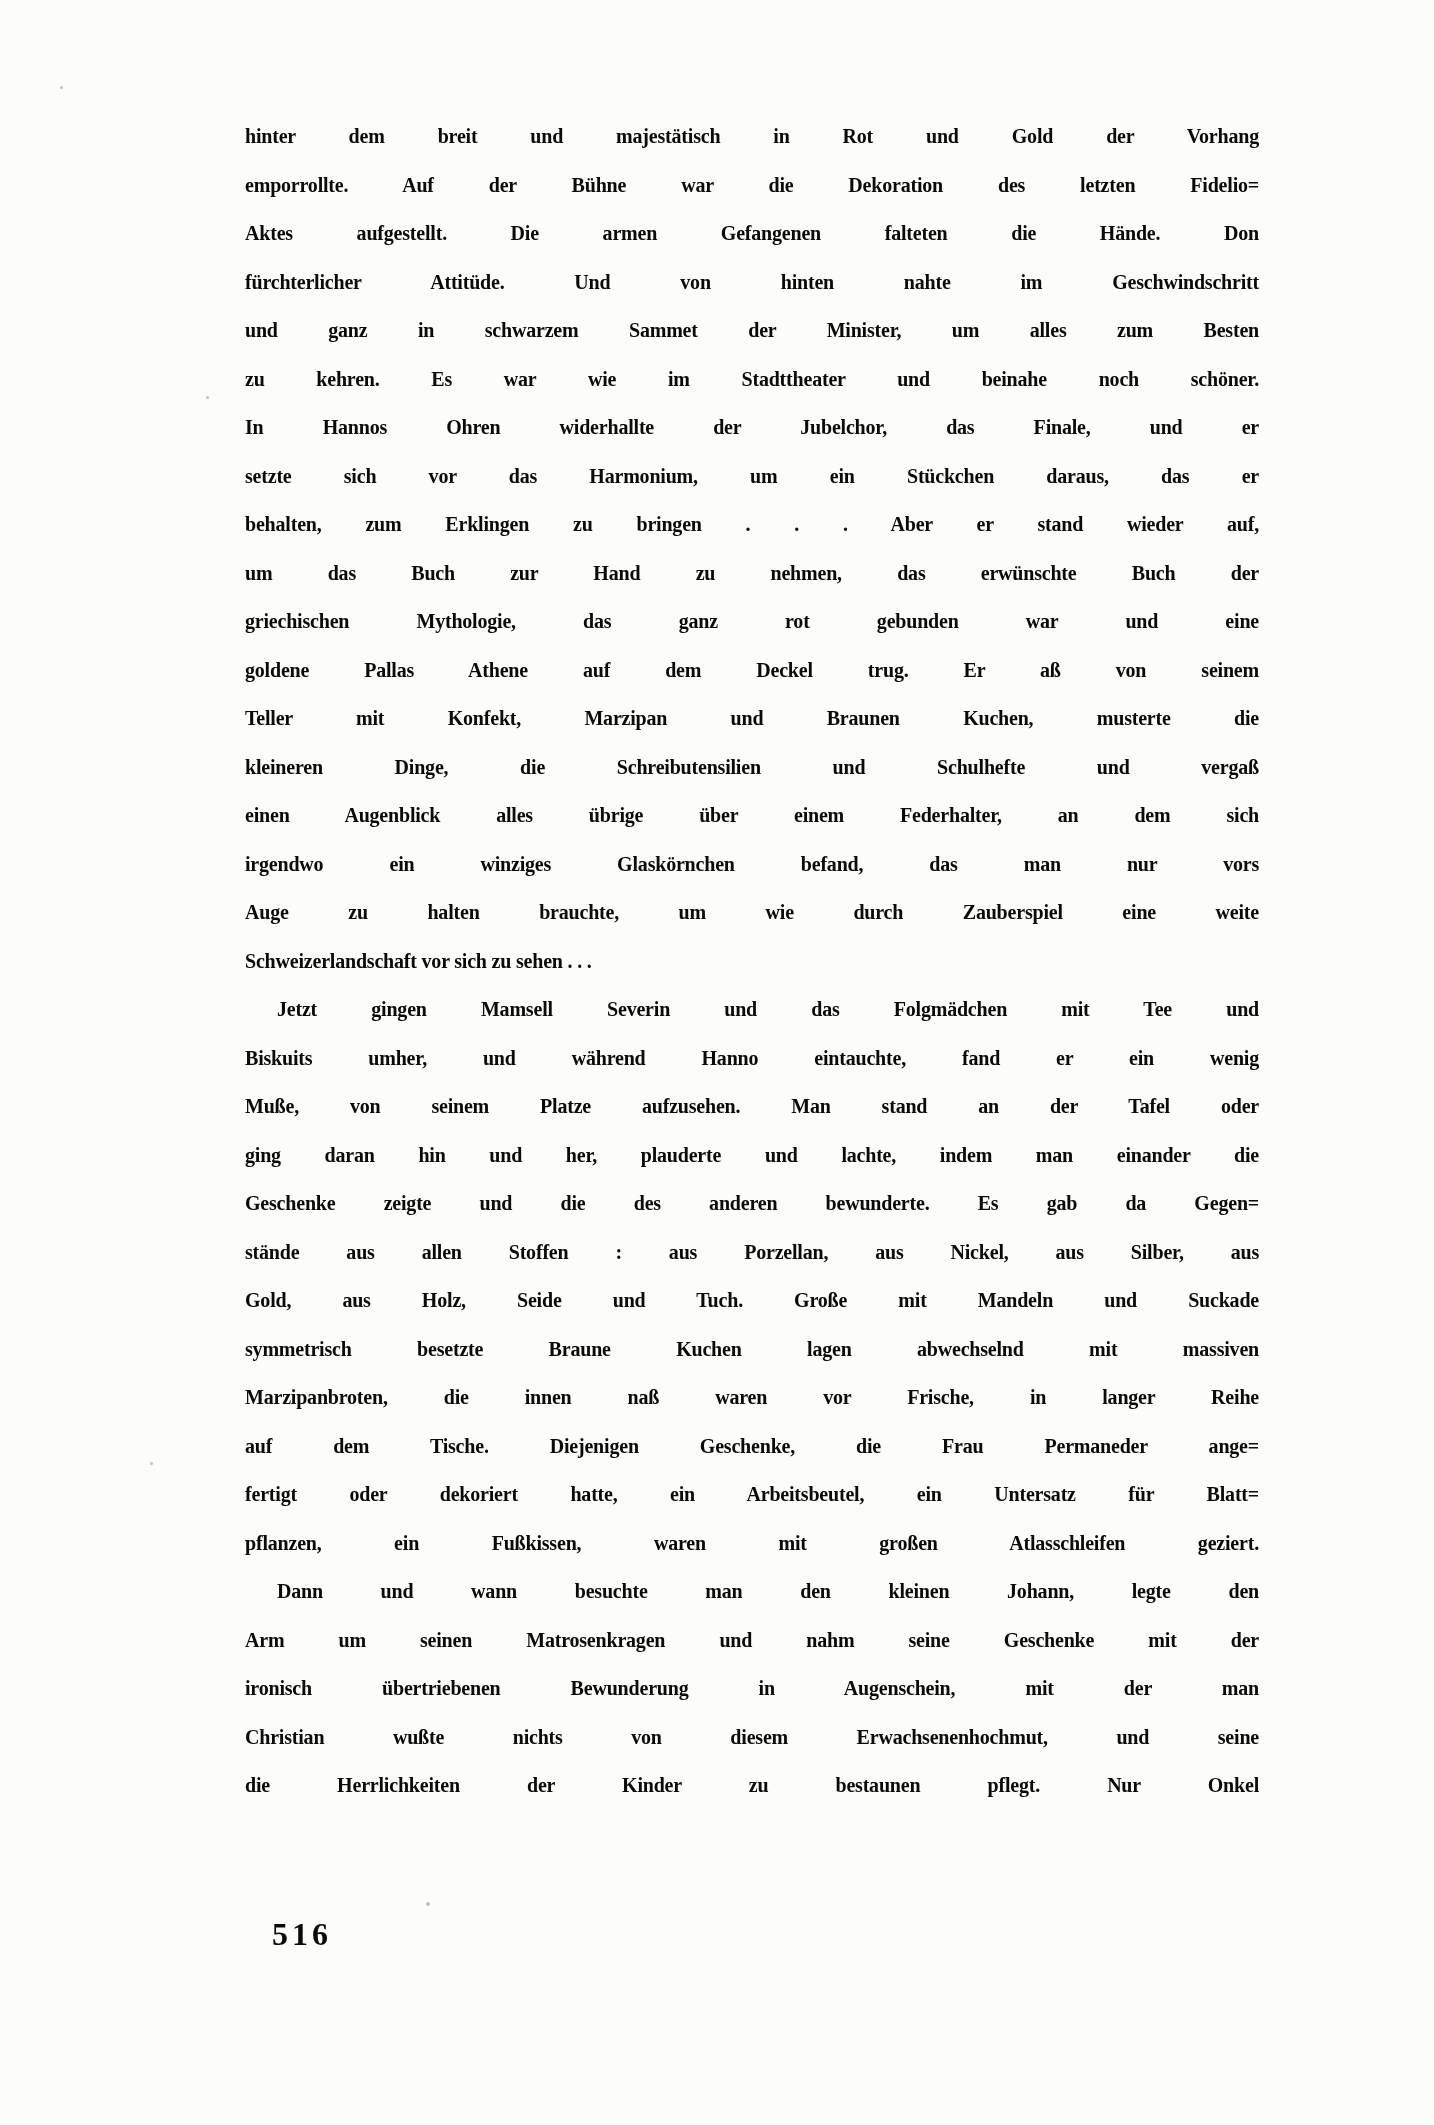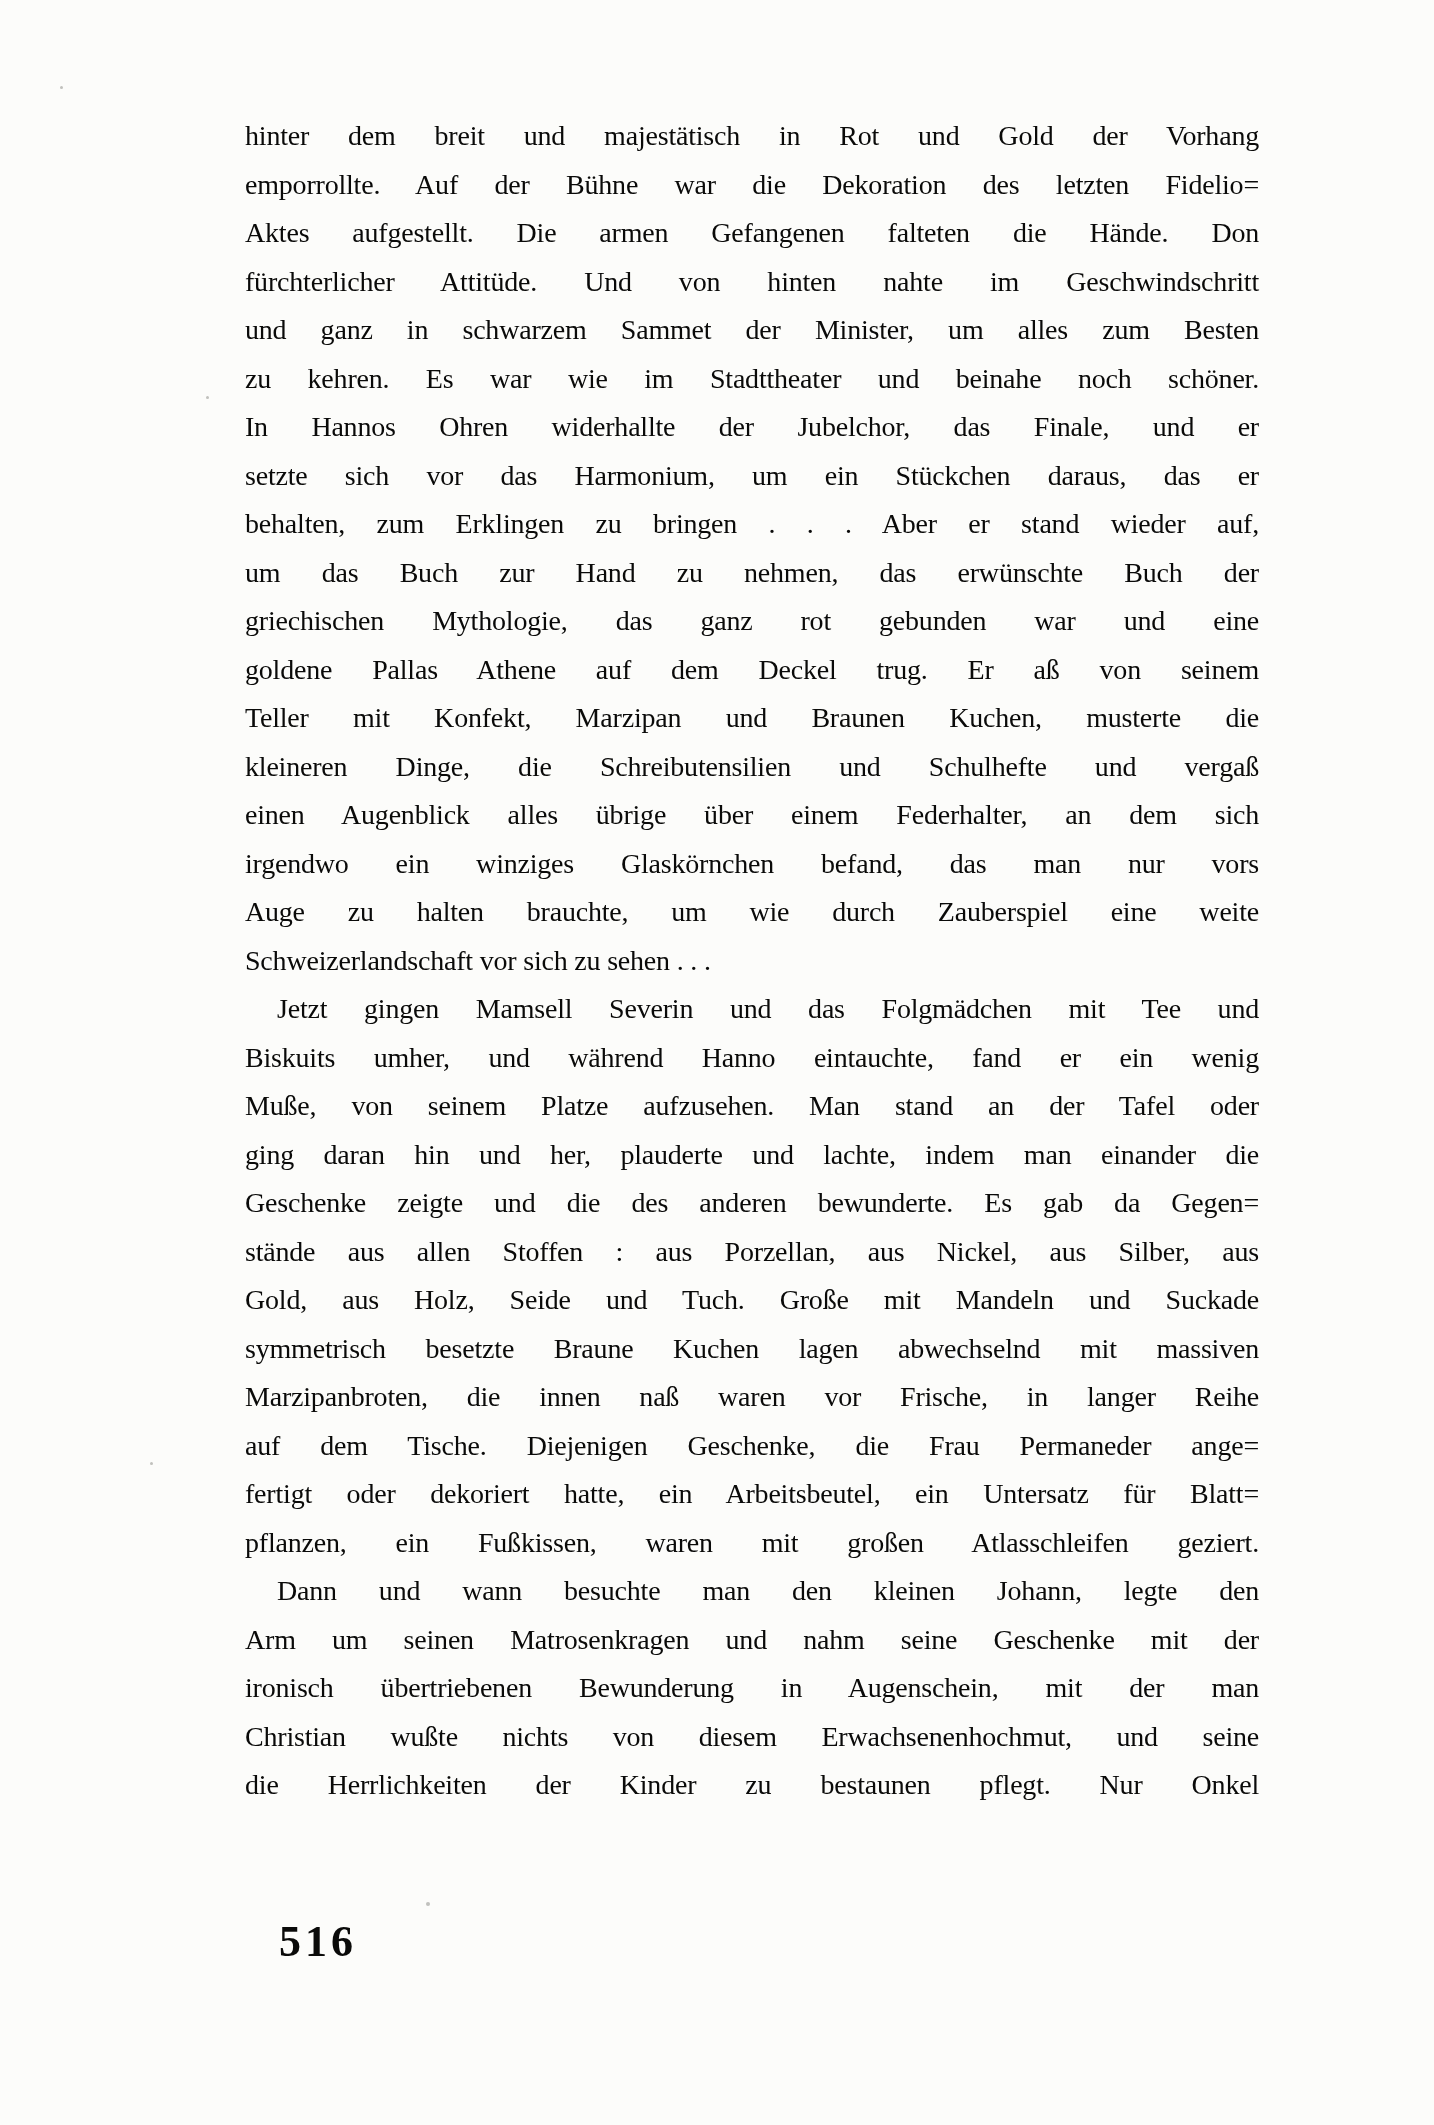--- a/index.html
+++ b/index.html
@@ -20,46 +20,45 @@
     position:absolute;inset:0;
   }
   .page-text{
     position:absolute;
     left:245px;top:112px;
     width:1014px;
   }
   .line{
     height:48.5px;
     line-height:48.5px;
-    font-size:28px;
-    font-weight:normal;
+    font-size:20px;
+    font-weight:bold;
     letter-spacing:-0.2px;
     text-align:justify;
     text-align-last:justify;
     -moz-text-align-last:justify;
     white-space:nowrap;
     overflow:visible;
   }
   
   .line.end{
     text-align:right;
     text-align-last:left;
     -moz-text-align-last:left;
   }
   .line.indent{
     text-indent:32px;
   }
   .folio{
     position:absolute;
     left:272px;top:1916px;
-    font-size:44px;
+    font-size:32px;
     font-weight:bold;
     letter-spacing:4px;
     font-variant-numeric:oldstyle-nums;
-    margin-left:7px;
   }
   .speck{
     position:absolute;
     background:#8f8f8a;
     border-radius:50%;
     opacity:.55;
   }
 </style>
 </head>
 <body>

